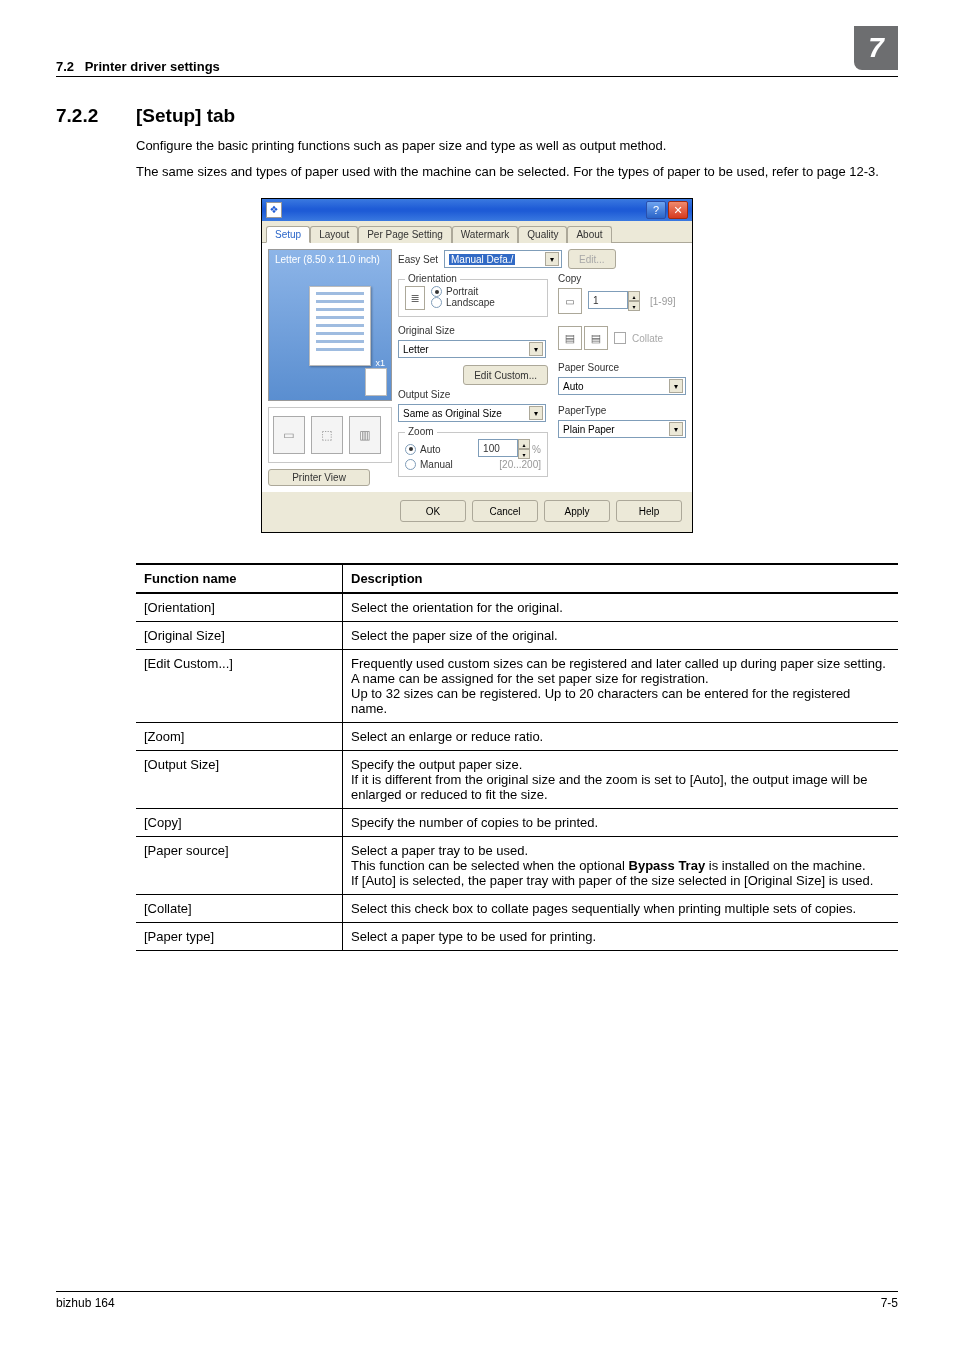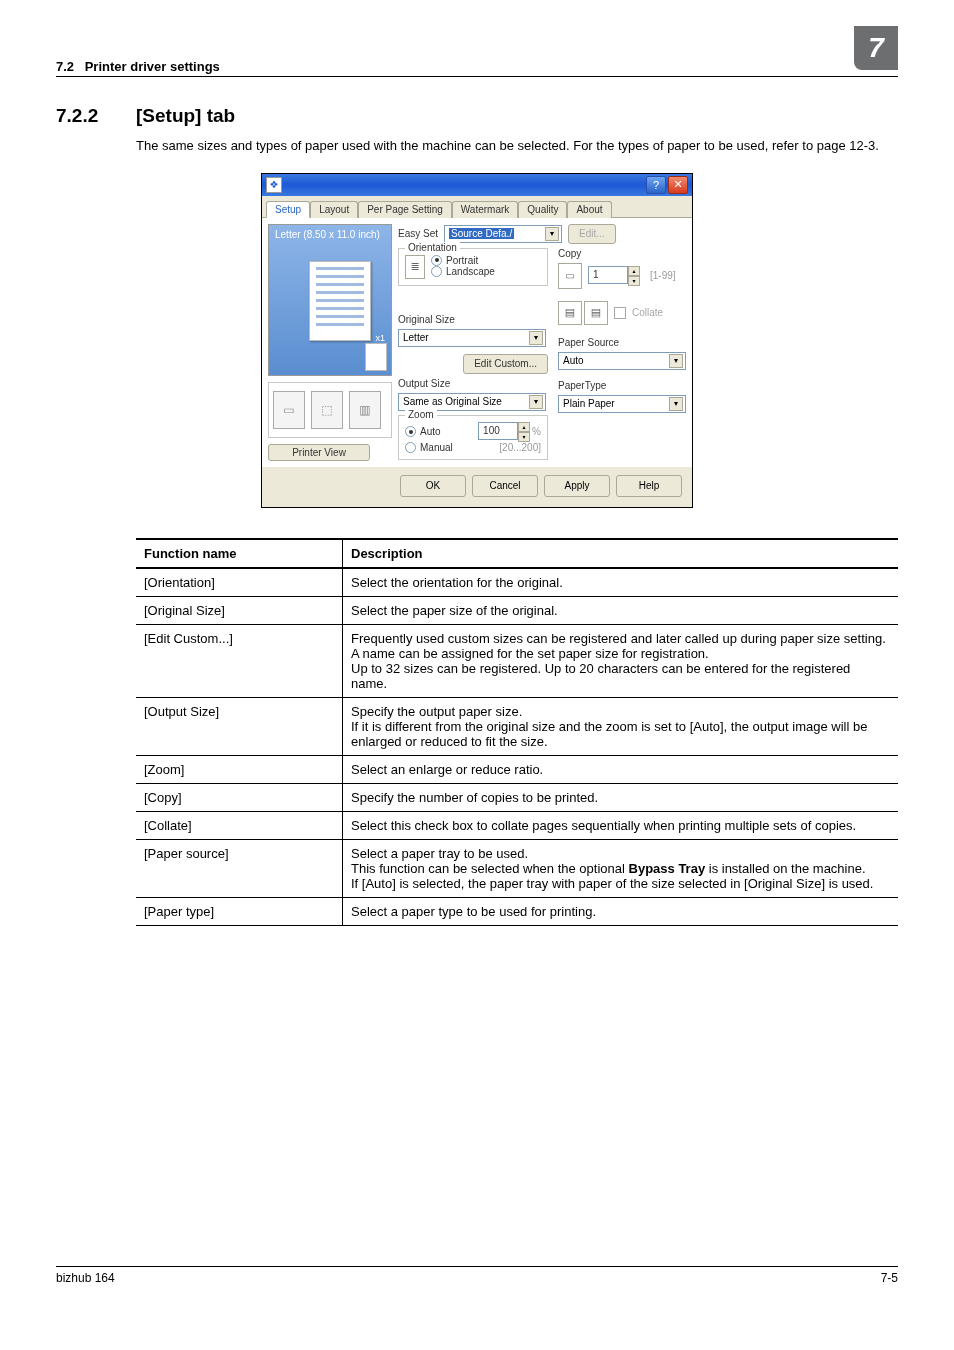--- a/index.html
+++ b/index.html
@@ -144,21 +144,21 @@
     display:flex; align-items:center; justify-content:space-between;
     padding:0 2px 0 4px;
   }
   .combo .sel { background:#316ac5; color:#fff; padding:0 2px; font-size:10px; }
   .combo .arrow { width:12px; height:12px; background:#ece9d8; border:1px solid #aca899; display:flex; align-items:center; justify-content:center; font-size:8px; }
   .btn { height:18px; border:1px solid #aca899; background:#ece9d8; border-radius:3px; padding:0 10px; display:inline-flex; align-items:center; color:#333; }
   .btn.disabled { color:#a8a8a8; }
   .cols { display:flex; gap:10px; }
   .colL { width:150px; display:flex; flex-direction:column; gap:4px; }
   .colR { flex:1; display:flex; flex-direction:column; gap:4px; }
-  .groupbox { border:1px solid #c8c8c8; padding:6px 6px 6px 6px; position:relative; }
+  .groupbox { border:1px solid #c8c8c8; padding:6px 6px 6px 6px; position:relative; margin-top:6px; }
   .grouplabel { position:absolute; top:-7px; left:6px; background:#fff; padding:0 3px; color:#333; }
   .radio-row { display:flex; align-items:center; gap:4px; }
   .radio { width:9px; height:9px; border:1px solid #7f9db9; border-radius:50%; display:inline-flex; align-items:center; justify-content:center; }
   .radio.checked::after { content:""; width:4px; height:4px; border-radius:50%; background:#333; display:block; }
   .orient-icon { width:18px; height:22px; border:1px solid #aca899; background:#fff; display:flex; align-items:center; justify-content:center; font-size:11px; color:#666; }
   .copies-icon { width:22px; height:24px; border:1px solid #aca899; background:#fff; display:flex; align-items:center; justify-content:center; color:#666; }
   .label { color:#333; }
   .input {
     height:16px; border:1px solid #7f9db9; background:#fff;
     display:flex; align-items:center; padding:0 4px; color:#333;
@@ -223,20 +223,21 @@
     <div class="header-badge">7</div>
   </div>
   <hr class="header-rule">
 
   <div class="h2-row">
     <div class="h2-num">7.2.2</div>
     <div class="h2-title">[Setup] tab</div>
   </div>
 
   <div class="body-indent">
+    <p>Configure the basic printing functions such as paper size and type as well as output method.</p>
     <p>The same sizes and types of paper used with the machine can be selected. For the types of paper to be used, refer to page 12-3.</p>
   </div>
 
   <div class="dialog-wrap">
     <div class="dialog">
       <div class="titlebar">
         <div class="titlebar-left">
           <span class="appicon">❖</span>
         </div>
         <div class="titlebar-right">
@@ -276,21 +277,21 @@
             <div class="thumb">⬚</div>
             <div class="thumb">▥</div>
           </div>
           <div class="pv-btn">Printer View</div>
         </div>
 
         <div class="right-pane">
           <div class="easyset">
             <span class="label">Easy Set</span>
             <div class="combo" style="width:110px;">
-              <span class="sel">Source Defa./</span>
+              <span class="sel">Manual Defa./</span>
               <span class="arrow">▾</span>
             </div>
             <span class="btn disabled">Edit...</span>
           </div>
 
           <div class="cols">
             <div class="colL">
               <div class="groupbox">
                 <span class="grouplabel">Orientation</span>
                 <div style="display:flex; gap:6px;">
@@ -301,21 +302,21 @@
                       <span class="label">Portrait</span>
                     </div>
                     <div class="radio-row">
                       <span class="radio"></span>
                       <span class="label">Landscape</span>
                     </div>
                   </div>
                 </div>
               </div>
 
-              <div class="label" style="margin-top:24px;">Original Size</div>
+              <div class="label" style="margin-top:4px;">Original Size</div>
               <div class="combo" style="width:140px;">
                 <span>Letter</span>
                 <span class="arrow">▾</span>
               </div>
               <div style="display:flex; justify-content:flex-end;">
                 <span class="btn" style="margin-top:3px;">Edit Custom...</span>
               </div>
 
               <div class="label">Output Size</div>
               <div class="combo" style="width:140px;text-align:center;">
@@ -412,38 +413,38 @@
           </tr>
           <tr>
             <td class="col1">[Original Size]</td>
             <td>Select the paper size of the original.</td>
           </tr>
           <tr>
             <td class="col1">[Edit Custom...]</td>
             <td>Frequently used custom sizes can be registered and later called up during paper size setting.<br>A name can be assigned for the set paper size for registration.<br>Up to 32 sizes can be registered. Up to 20 characters can be entered for the registered name.</td>
           </tr>
           <tr>
+            <td class="col1">[Zoom]</td>
+            <td>Select an enlarge or reduce ratio.</td>
+          </tr>
+          <tr>
             <td class="col1">[Output Size]</td>
             <td>Specify the output paper size.<br>If it is different from the original size and the zoom is set to [Auto], the output image will be enlarged or reduced to fit the size.</td>
           </tr>
           <tr>
-            <td class="col1">[Zoom]</td>
-            <td>Select an enlarge or reduce ratio.</td>
-          </tr>
-          <tr>
             <td class="col1">[Copy]</td>
             <td>Specify the number of copies to be printed.</td>
           </tr>
           <tr>
+            <td class="col1">[Paper source]</td>
+            <td>Select a paper tray to be used.<br>This function can be selected when the optional <b>Bypass Tray</b> is installed on the machine.<br>If [Auto] is selected, the paper tray with paper of the size selected in [Original Size] is used.</td>
+          </tr>
+          <tr>
             <td class="col1">[Collate]</td>
             <td>Select this check box to collate pages sequentially when printing multiple sets of copies.</td>
-          </tr>
-          <tr>
-            <td class="col1">[Paper source]</td>
-            <td>Select a paper tray to be used.<br>This function can be selected when the optional <b>Bypass Tray</b> is installed on the machine.<br>If [Auto] is selected, the paper tray with paper of the size selected in [Original Size] is used.</td>
           </tr>
           <tr>
             <td class="col1">[Paper type]</td>
             <td>Select a paper type to be used for printing.</td>
           </tr>
         </tbody>
     </table>
   </div>
 
   <div class="footer">

